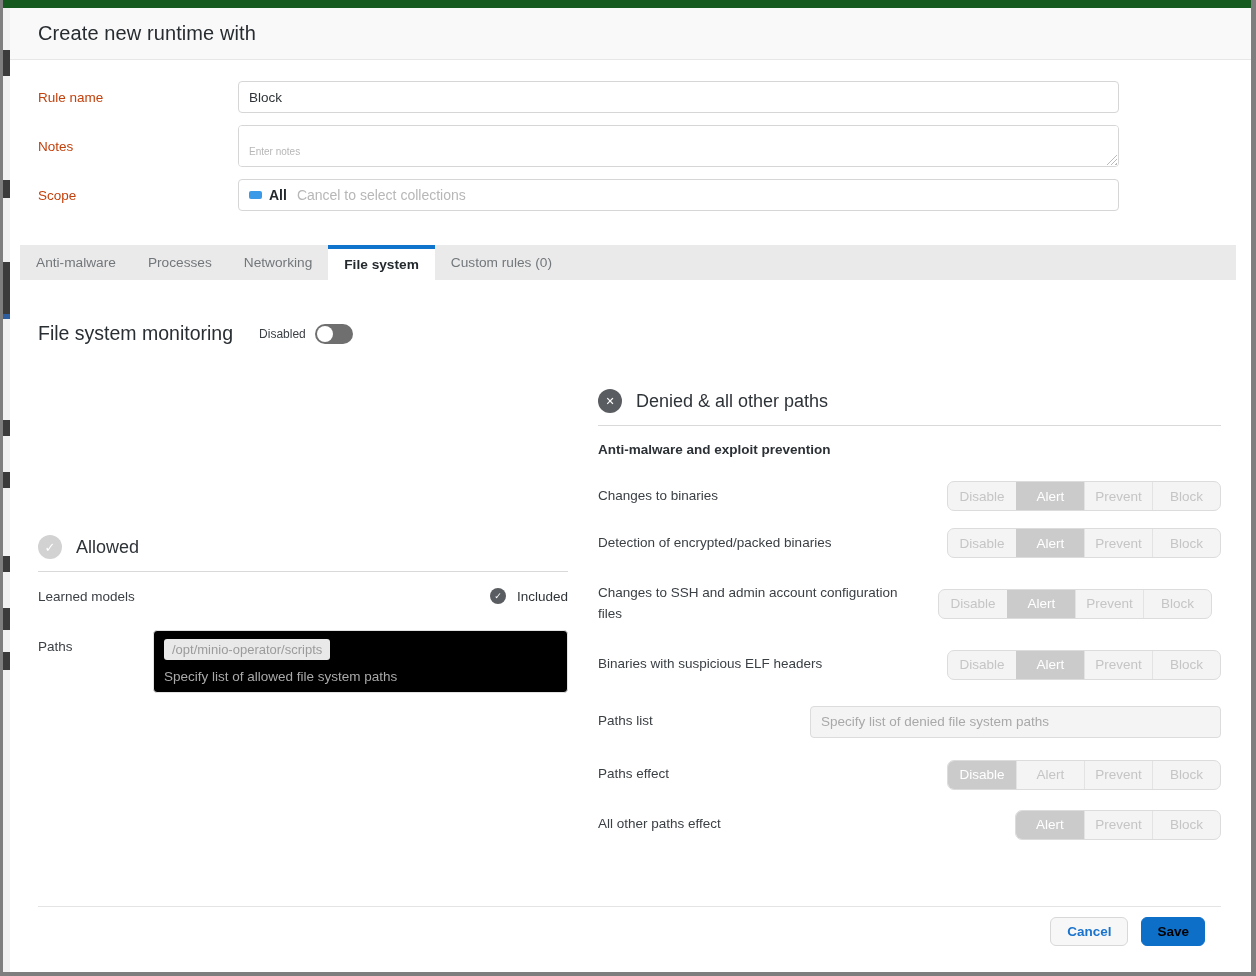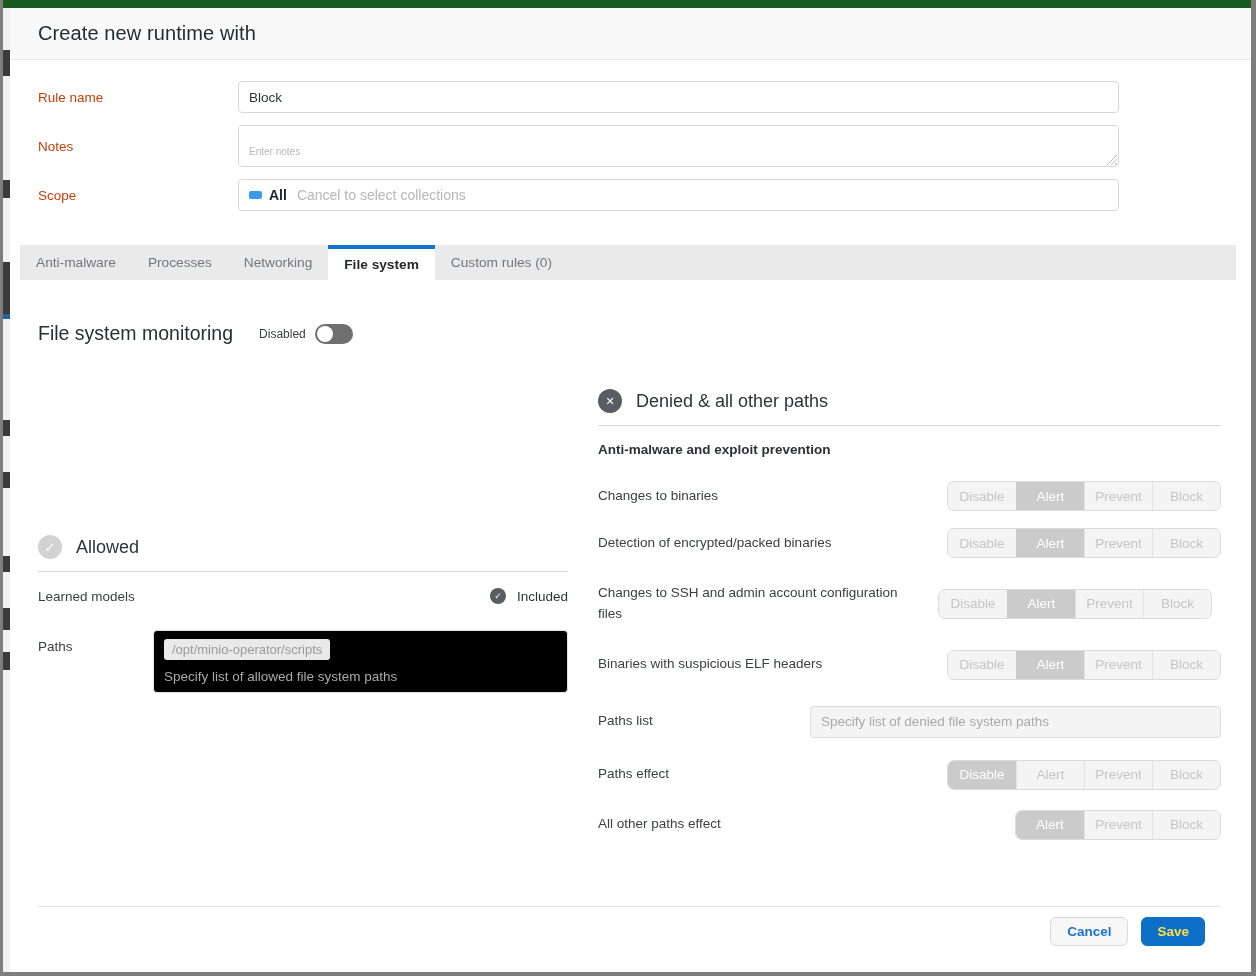--- a/index.html
+++ b/index.html
@@ -101,21 +101,21 @@
   .seg.sel + .seg{border-left-color:#e3e3e3;}
 
   .denied-input{width:411px;height:32px;background:#f4f4f4;border:1px solid #dcdcdc;border-radius:4px;
     font-family:inherit;font-size:13.5px;padding:0 10px;outline:none;}
   .denied-input::placeholder{color:#a9a9a9;}
 
   .footer{margin-top:auto;border-top:1px solid #e4e4e4;height:50px;flex:none;
     display:flex;align-items:center;justify-content:flex-end;gap:13px;padding-right:16px;}
   .btn{height:29px;border-radius:6px;font-family:inherit;font-size:13.5px;font-weight:bold;cursor:pointer;}
   .btn-cancel{background:#f7f7f7;border:1px solid #d8d8d8;color:#1a73cd;padding:0 16px;}
-  .btn-save{background:var(--accent-blue);border:1px solid var(--accent-blue);color:#fde047;padding:0 15px;}
+  .btn-save{background:var(--accent-blue);border:1px solid var(--accent-blue);color:#000000;padding:0 15px;}
   .footer-spacer{height:16px;flex:none;}
 </style>
 </head>
 <body>
 
 <div class="frame">
   <div class="green-bar"></div>
   <div class="page-sliver">
     <div class="frag f1"></div>
     <div class="frag f2"></div>

